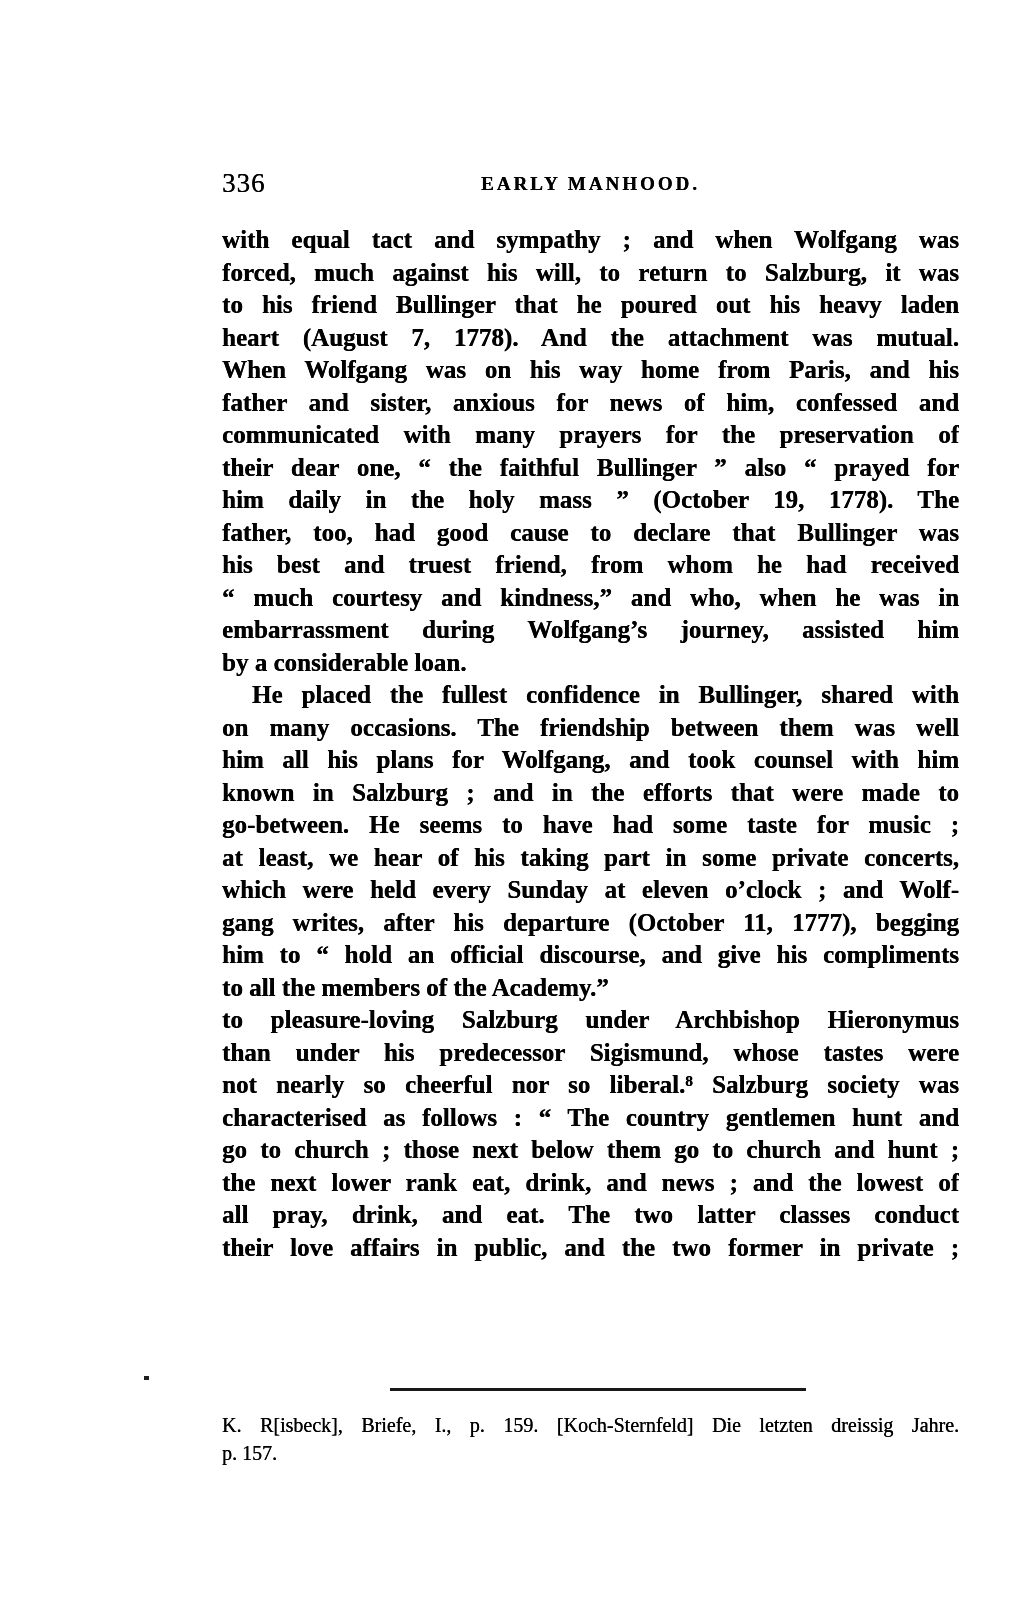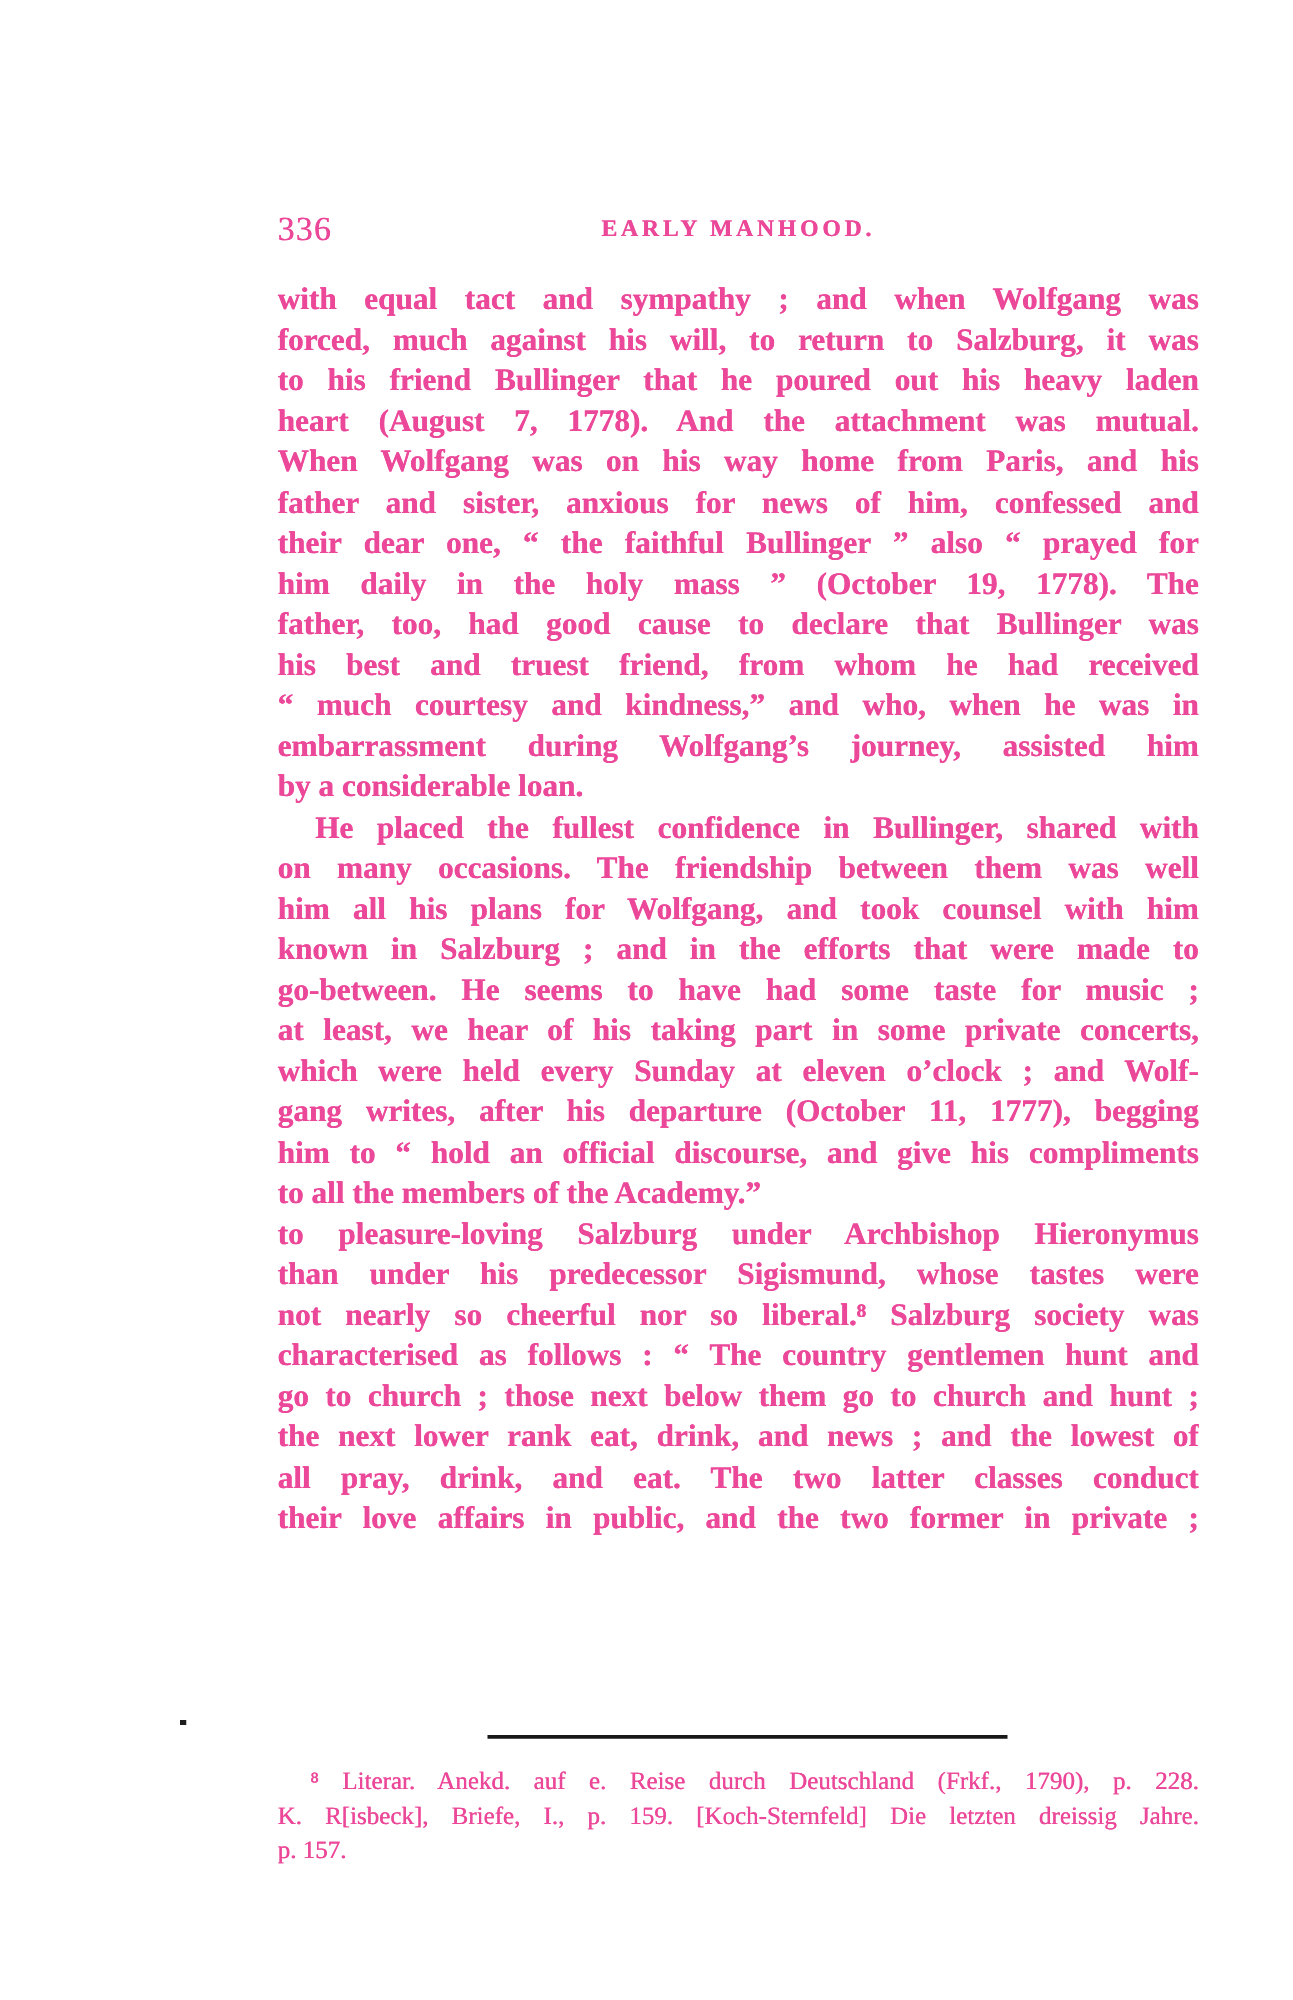--- a/index.html
+++ b/index.html
@@ -86,35 +86,36 @@
     left: 144px;
     top: 1376px;
     width: 5px;
     height: 4px;
     background: #1f1f1f;
   }
 </style>
 </head>
 <body>
 
-<div class="page" style="background: rgb(255, 255, 255); color: #ec4899; border-radius: 27px;">
+<div class="page" style="background: rgb(255, 255, 255); color: #000000; border-radius: 27px;">
 
   <div class="header-row">
     <span class="page-number">336</span>
     <span class="running-header">EARLY MANHOOD.</span>
   </div>
 
   <div class="body-text">
       <div class="paragraph">
         <div class="line just">with equal tact and sympathy ; and when Wolfgang was</div>
         <div class="line just">forced, much against his will, to return to Salzburg, it was</div>
         <div class="line just">to his friend Bullinger that he poured out his heavy laden</div>
         <div class="line just">heart (August 7, 1778).  And the attachment was mutual.</div>
         <div class="line just">When Wolfgang was on his way home from Paris, and his</div>
         <div class="line just">father and sister, anxious for news of him, confessed and</div>
+        <div class="line just">communicated with many prayers for the preservation of</div>
         <div class="line just">their dear one, “ the faithful Bullinger ” also “ prayed for</div>
         <div class="line just">him daily in the holy mass ” (October 19, 1778).  The</div>
         <div class="line just">father, too, had good cause to declare that Bullinger was</div>
         <div class="line just">his best and truest friend, from whom he had received</div>
         <div class="line just">“ much courtesy and kindness,” and who, when he was in</div>
         <div class="line just">embarrassment during Wolfgang’s journey, assisted him</div>
         <div class="line last">by a considerable loan.</div>
       </div>
       <div class="paragraph">
         <div class="line just indent">He placed the fullest confidence in Bullinger, shared with</div>
@@ -136,20 +137,19 @@
         <div class="line just">go to church ; those next below them go to church and hunt ;</div>
         <div class="line just">the next lower rank eat, drink, and news ; and the lowest of</div>
         <div class="line just">all pray, drink, and eat.  The two latter classes conduct</div>
         <div class="line just">their love affairs in public, and the two former in private ;</div>
       </div>
     </div>
 
   <div class="separator"></div>
 
   <div class="footnote">
-      <div class="line just indent">⁸ Literar. Anekd. auf e. Reise durch Deutschland (Frkf., 1790), p. 228.</div>
       <div class="line just">K. R[isbeck], Briefe, I., p. 159.  [Koch-Sternfeld] Die letzten dreissig Jahre.</div>
       <div class="line last">p. 157.</div>
     </div>
 
   <div class="ink-speck"></div>
 
 </div>
 
 </body></html>

